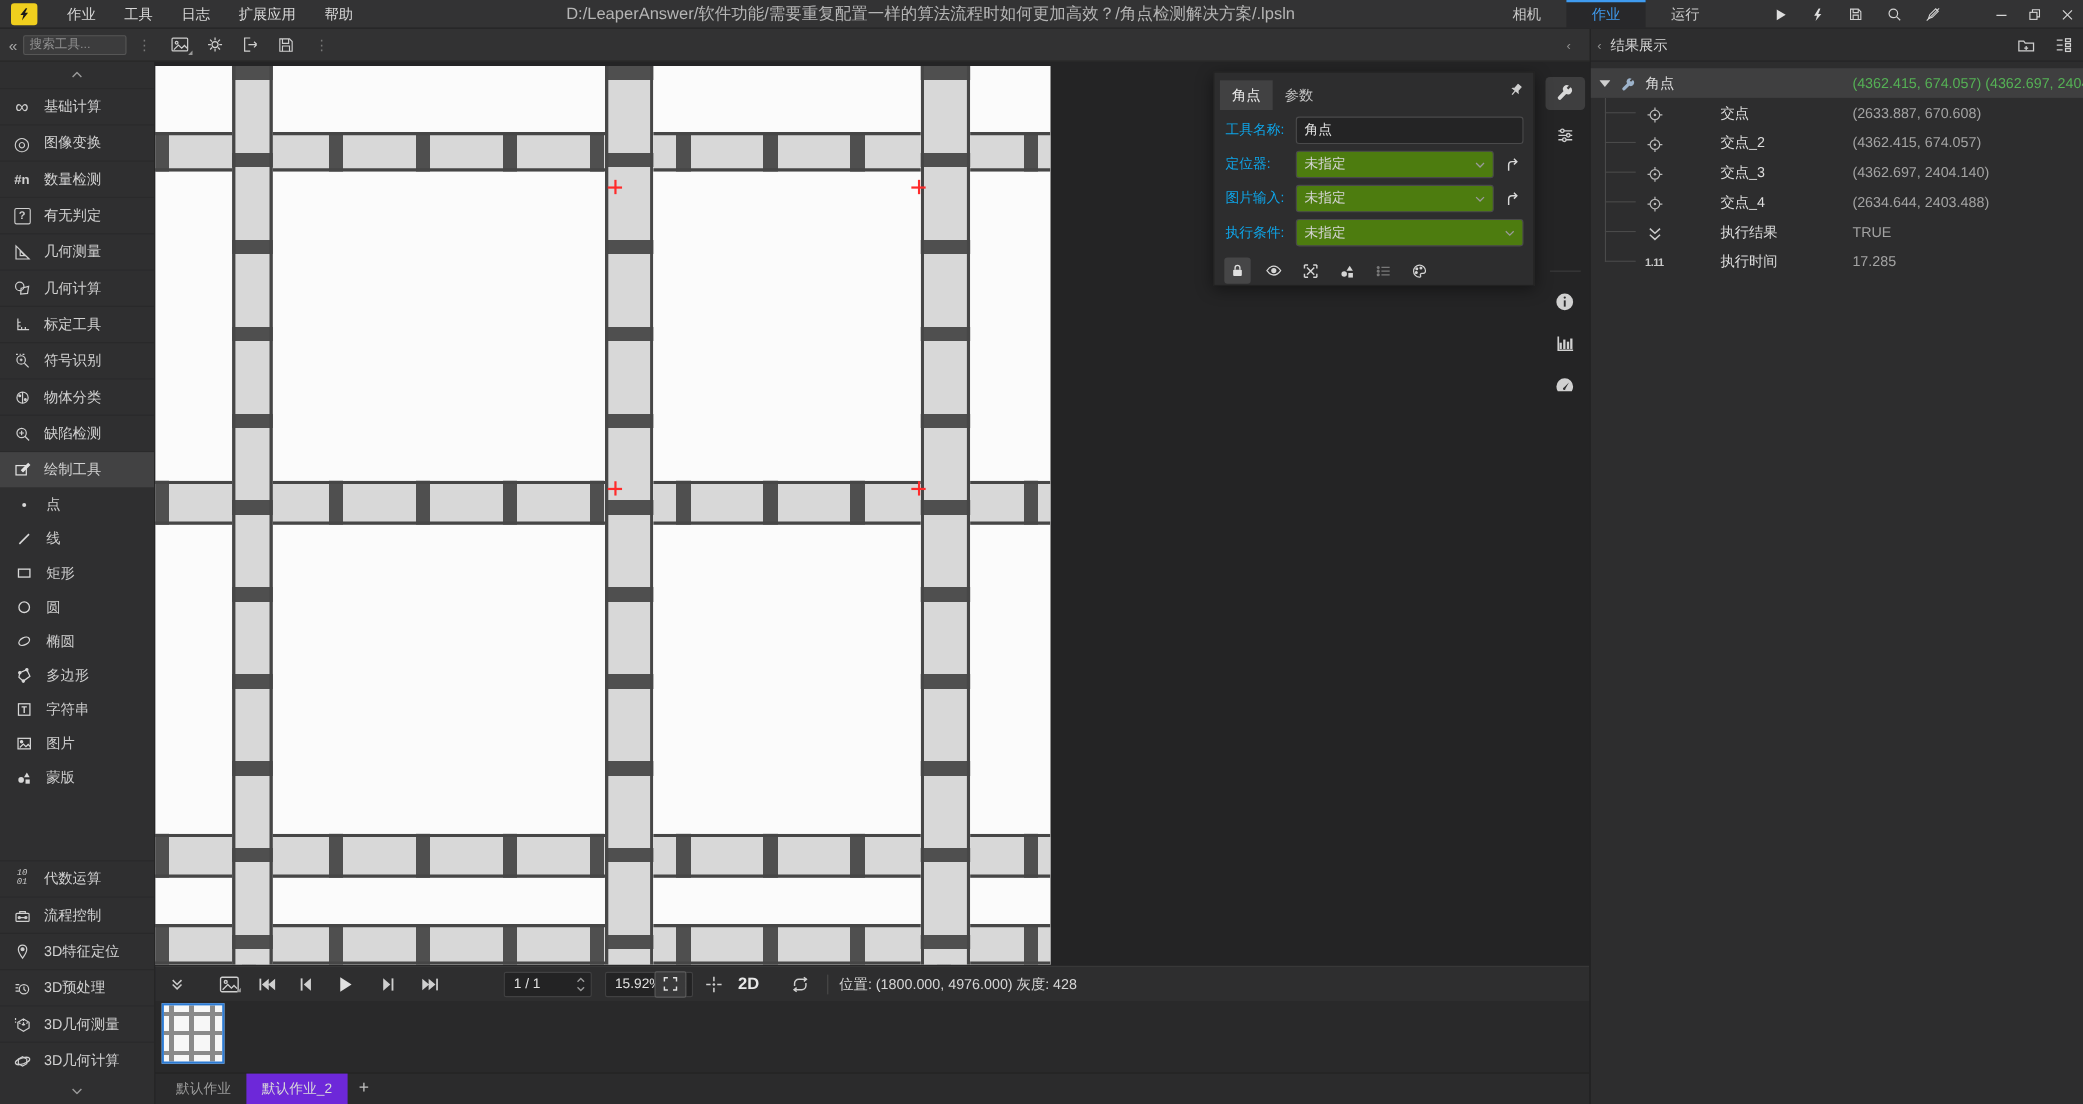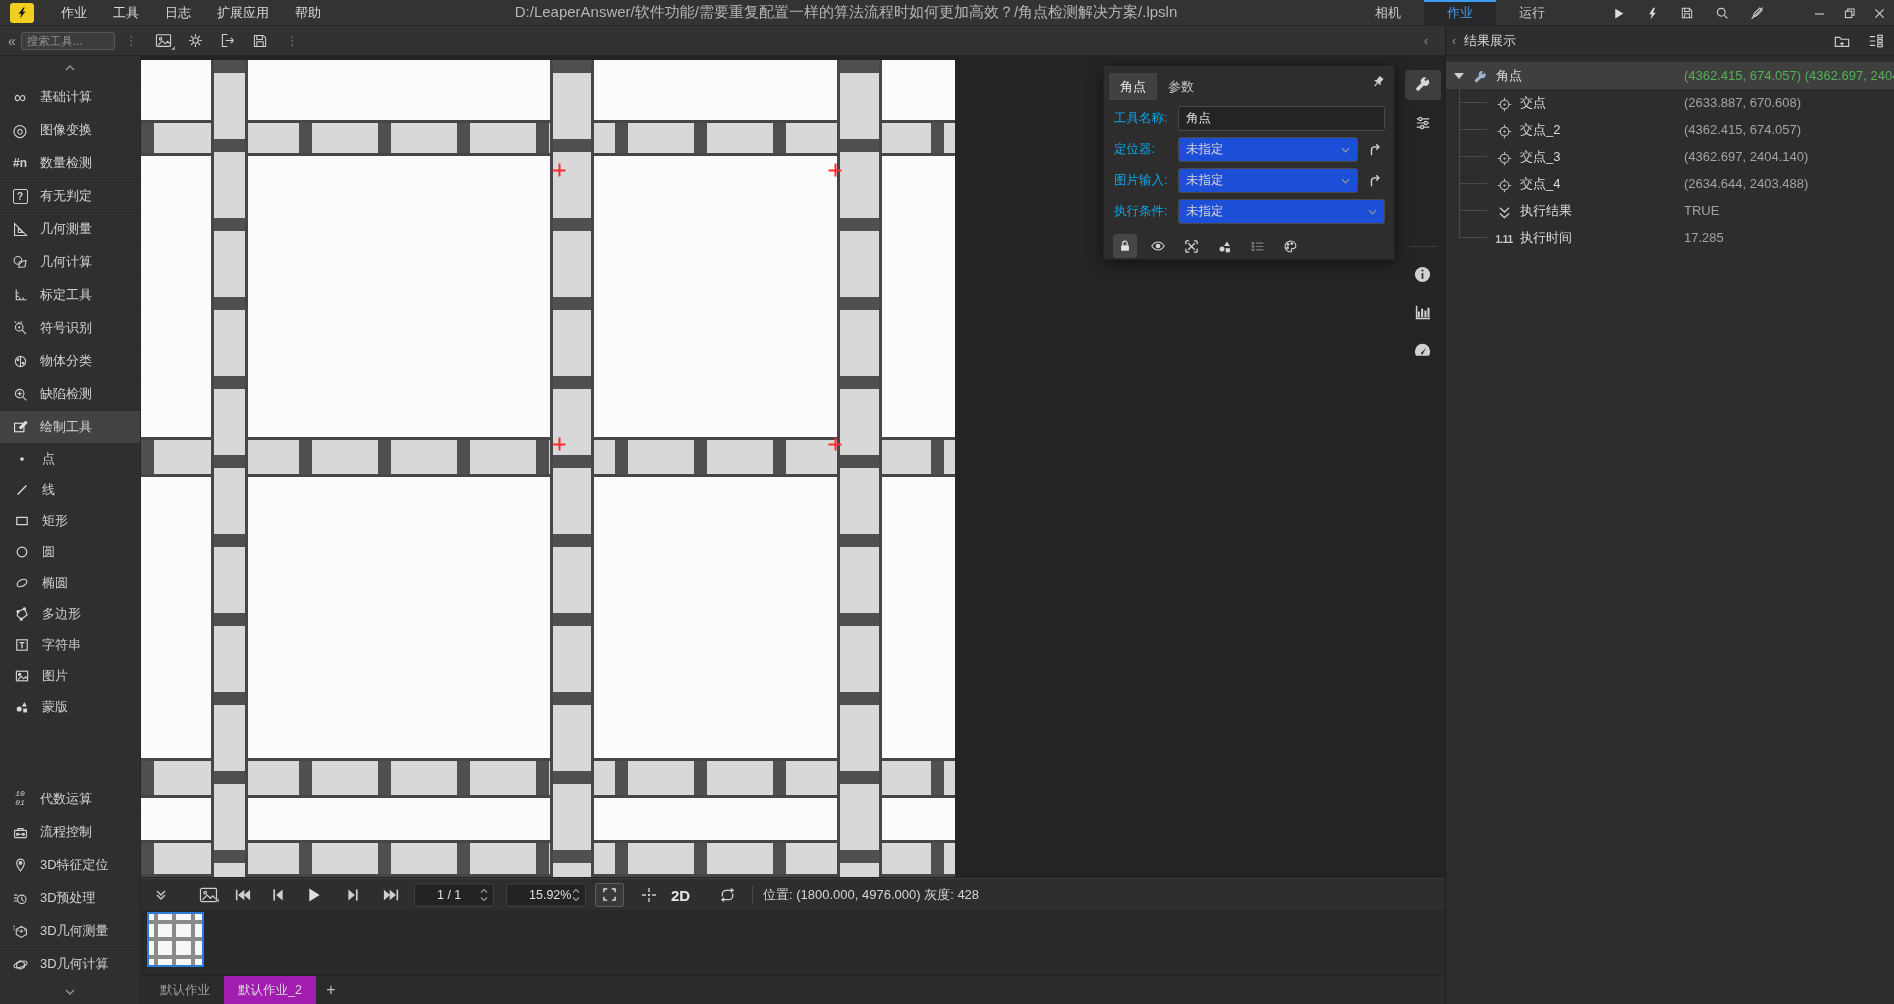--- a/index.html
+++ b/index.html
@@ -55,70 +55,70 @@
 
   
   .props { position:absolute; left:962px; top:9px; width:292px; height:195px; background:rgba(45,45,46,.97); border:1px solid #212121; box-shadow:0 4px 14px rgba(0,0,0,.45); z-index:10; }
   .props-tabs { height:34px; display:flex; align-items:flex-end; padding-left:5px; position:relative; }
   .ptab { height:27px; padding:0 11px; display:flex; align-items:center; font-size:13px; color:#c2c2c2; }
   .ptab.active { background:#414142; color:#ececec; }
   .pin-btn { position:absolute; right:9px; top:9px; color:#cfcfcf; }
   .prow { display:flex; align-items:center; margin:6px 9px 0 10px; height:25px; }
   .plabel { width:64px; flex:none; font-size:12.5px; color:#0ea5e9; }
   .pinput { flex:1; height:25px; background:#242425; border:1px solid #4a4a4b; border-radius:3px; color:#e2e2e2; font-size:12.5px; padding:0 7px; outline:none; min-width:0; }
-  .pselect { flex:1; height:25px; background:#1d4ed8; border:1px solid #4a4a4b; border-radius:3px; color:#d6d6d6; font-size:12.5px; display:flex; align-items:center; justify-content:space-between; padding:0 7px; min-width:0; }
+  .pselect { flex:1; height:25px; background:#4d7c0f; border:1px solid #4a4a4b; border-radius:3px; color:#d6d6d6; font-size:12.5px; display:flex; align-items:center; justify-content:space-between; padding:0 7px; min-width:0; }
   .plink { width:20px; flex:none; margin-left:7px; display:flex; justify-content:center; color:#d8d8d8; }
   .picons { display:flex; align-items:center; gap:9px; margin:10px 0 0 9px; }
   .picon { width:24px; height:24px; display:flex; align-items:center; justify-content:center; color:#d5d5d5; }
   .picon.boxed { background:#464647; border-radius:3px; }
   .picon.dim { opacity:.45; }
 
   
   .rail { position:absolute; right:0; top:0; width:45px; bottom:130px; display:flex; flex-direction:column; align-items:center; padding-top:14px; z-index:8; }
   .rail-btn { width:36px; height:30px; margin-bottom:8px; display:flex; align-items:center; justify-content:center; color:#d0d0d0; }
   .rail-btn.active { background:#3e3e3f; border-radius:4px; }
   .rail-div { width:28px; height:1px; background:#3d3d3d; margin:100px 0 12px; }
 
   
   .vtoolbar { position:absolute; left:0; right:0; top:822px; height:32px; background:#2e2e2f; border-top:1px solid #3a3a3a; z-index:9; }
   .vt { position:absolute; top:50%; transform:translateY(-50%); color:#d3d3d3; display:flex; align-items:center; }
-  .spin { width:80px; height:23px; background:#232324; border:1px solid #414142; border-radius:2px; display:flex; align-items:center; padding:0 5px 0 22px; font-size:12.5px; color:#e0e0e0; }
+  .spin { width:80px; height:23px; background:#232324; border:1px solid #414142; border-radius:2px; display:flex; align-items:center; padding:0 5px 0 8px; font-size:12.5px; color:#e0e0e0;margin-left:44px; }
   .spin-arrows { margin-left:auto; display:flex; flex-direction:column; gap:3px; }
   .fsbox { width:29px; height:24px; border:1px solid #5c5c5c; background:#39393a; border-radius:2px; display:flex; align-items:center; justify-content:center; }
   .lbl-2d { font-weight:bold; font-size:15px; color:#e8e8e8; }
   .vsep { width:1px; height:18px; background:#4a4a4a; }
   .vstatus { font-size:13px; color:#d6d6d6; white-space:nowrap; }
   .playmark { position:relative; }
   .playmark::after { content:""; position:absolute; right:-3px; bottom:-2px; border-left:4px solid transparent; border-bottom:4px solid #9a9a9a; }
 
   
   .thumbstrip { position:absolute; left:0; right:0; top:854px; height:65px; background:#29292a; }
   .thumb { position:absolute; left:6px; top:2px; width:57px; height:55px; border:2px solid var(--thumb,#2c7bd4); background-color:#f7f7f7;
     background-image:
       linear-gradient(90deg,transparent 0 5px,#8a8a8a 5px 9px,transparent 9px 23px,#8a8a8a 23px 27px,transparent 27px 42px,#8a8a8a 42px 46px,transparent 46px),
       linear-gradient(180deg,transparent 0 6px,#8a8a8a 6px 10px,transparent 10px 23px,#8a8a8a 23px 27px,transparent 27px 41px,#8a8a8a 41px 45px,transparent 45px); }
   .jobbar { position:absolute; left:0; right:0; top:919px; height:29px; background:#2b2b2c; border-top:1px solid #222; display:flex; align-items:stretch; padding-left:5px; }
   .jobtab { padding:0 14px; display:flex; align-items:center; font-size:12.5px; color:#9b9b9b; }
-  .jobtab.active { background:#a21caf; color:#d9d9d9; }
+  .jobtab.active { background:#6d28d9; color:#d9d9d9; }
   .jobadd { width:30px; display:flex; align-items:center; justify-content:center; color:#c0c0c0; font-size:16px; }
 
   
   .results { position:absolute; left:1445px; top:26px; right:0; bottom:0; background:#2d2d2e; border-left:1px solid #1e1e1e; z-index:25; overflow:hidden; }
   .res-head { height:30px; display:flex; align-items:center; gap:8px; padding:0 10px 0 6px; border-bottom:1px solid #242425; }
   .res-chev { color:#8f8f8f; font-size:12px; }
   .res-title { flex:1; font-size:13px; color:#d6d6d6; }
   .res-hic { color:#cfcfcf; margin-left:10px; }
   .tree { position:relative; padding-top:6px; }
   .trow { height:27px; display:flex; align-items:center; position:relative; font-size:13px; color:#dcdcdc; overflow:hidden; }
   .trow.sel { background:#3f3f40; }
   .trow .val { position:absolute; left:238px; white-space:nowrap; color:#a3a3a3; }
   .trow.root .val { color:var(--green,#55b155); }
   .texp { width:14px; margin-left:6px; flex:none; display:flex; justify-content:center; }
   .ticon { width:20px; margin:4px 6px 0 4px; flex:none; display:flex; justify-content:center; }
-  .trow.child { padding-left:44px; }
+  .trow.child { padding-left:44px;gap:44px; }
   .trow.child::before { content:""; position:absolute; left:13px; top:13px; width:28px; height:1px; background:#4a4a4a; }
   .vline { position:absolute; left:13px; top:33px; width:1px; height:149px; background:#4a4a4a; }
   .num-ic { font-size:10px; font-weight:bold; color:#c8c8c8; letter-spacing:-0.5px; }
 </style>
 </head>
 <body>
 
 <div class="app">
 
   <header class="titlebar">

